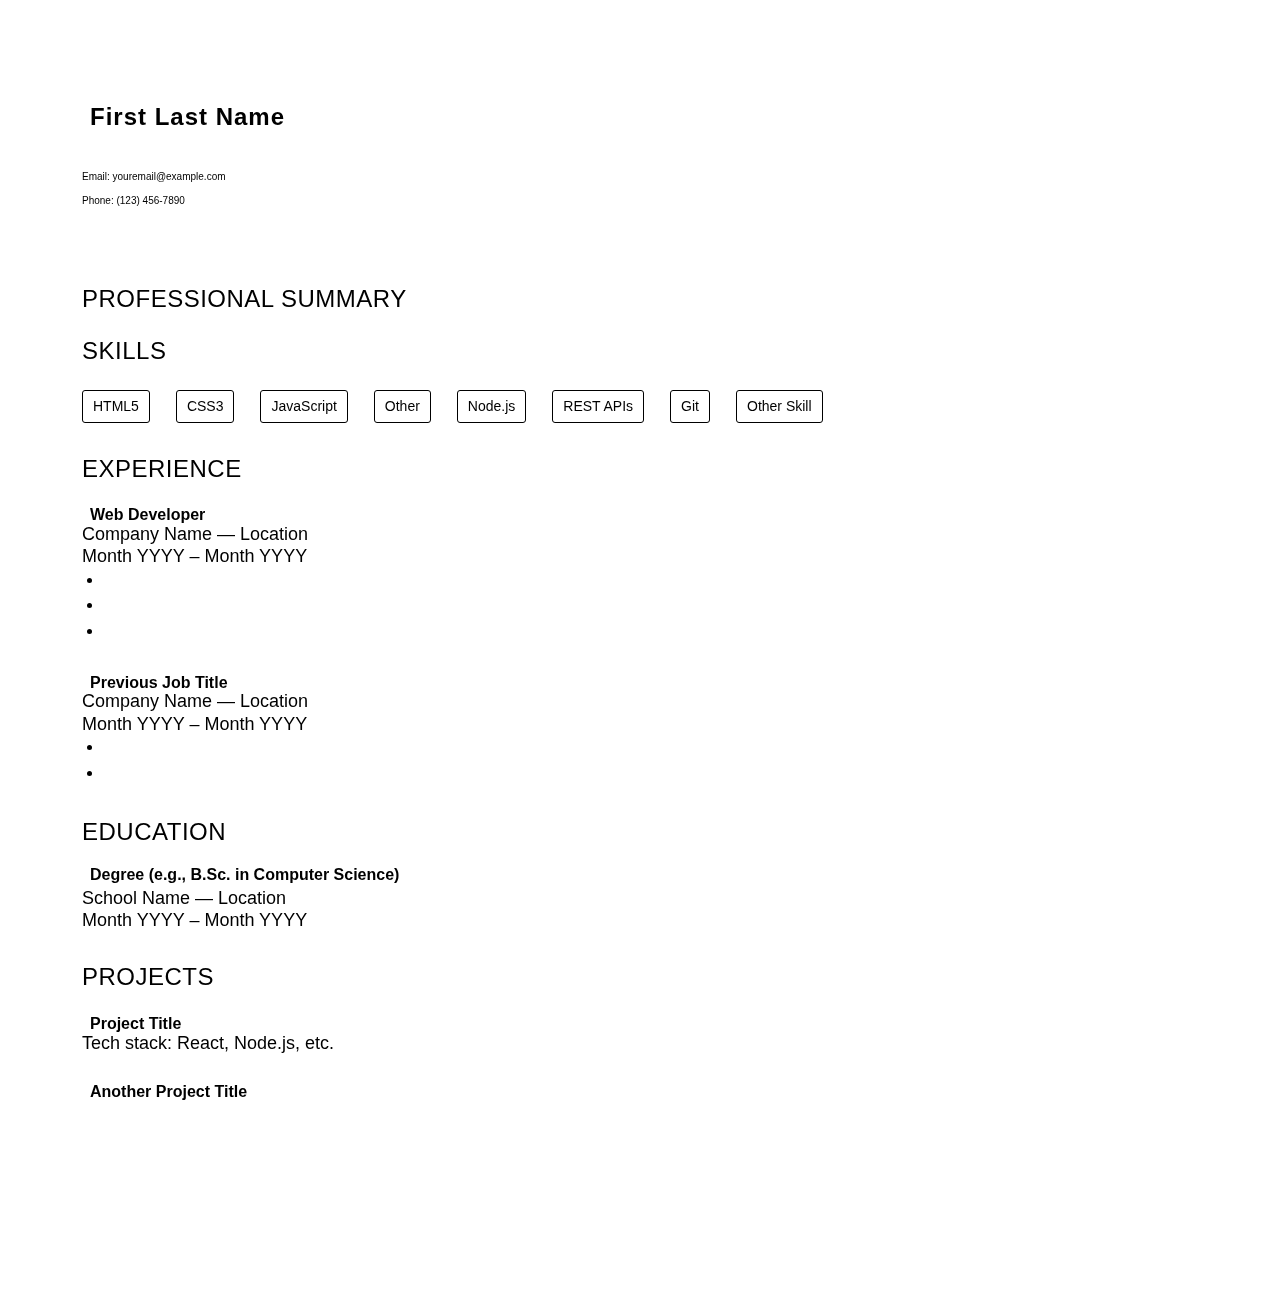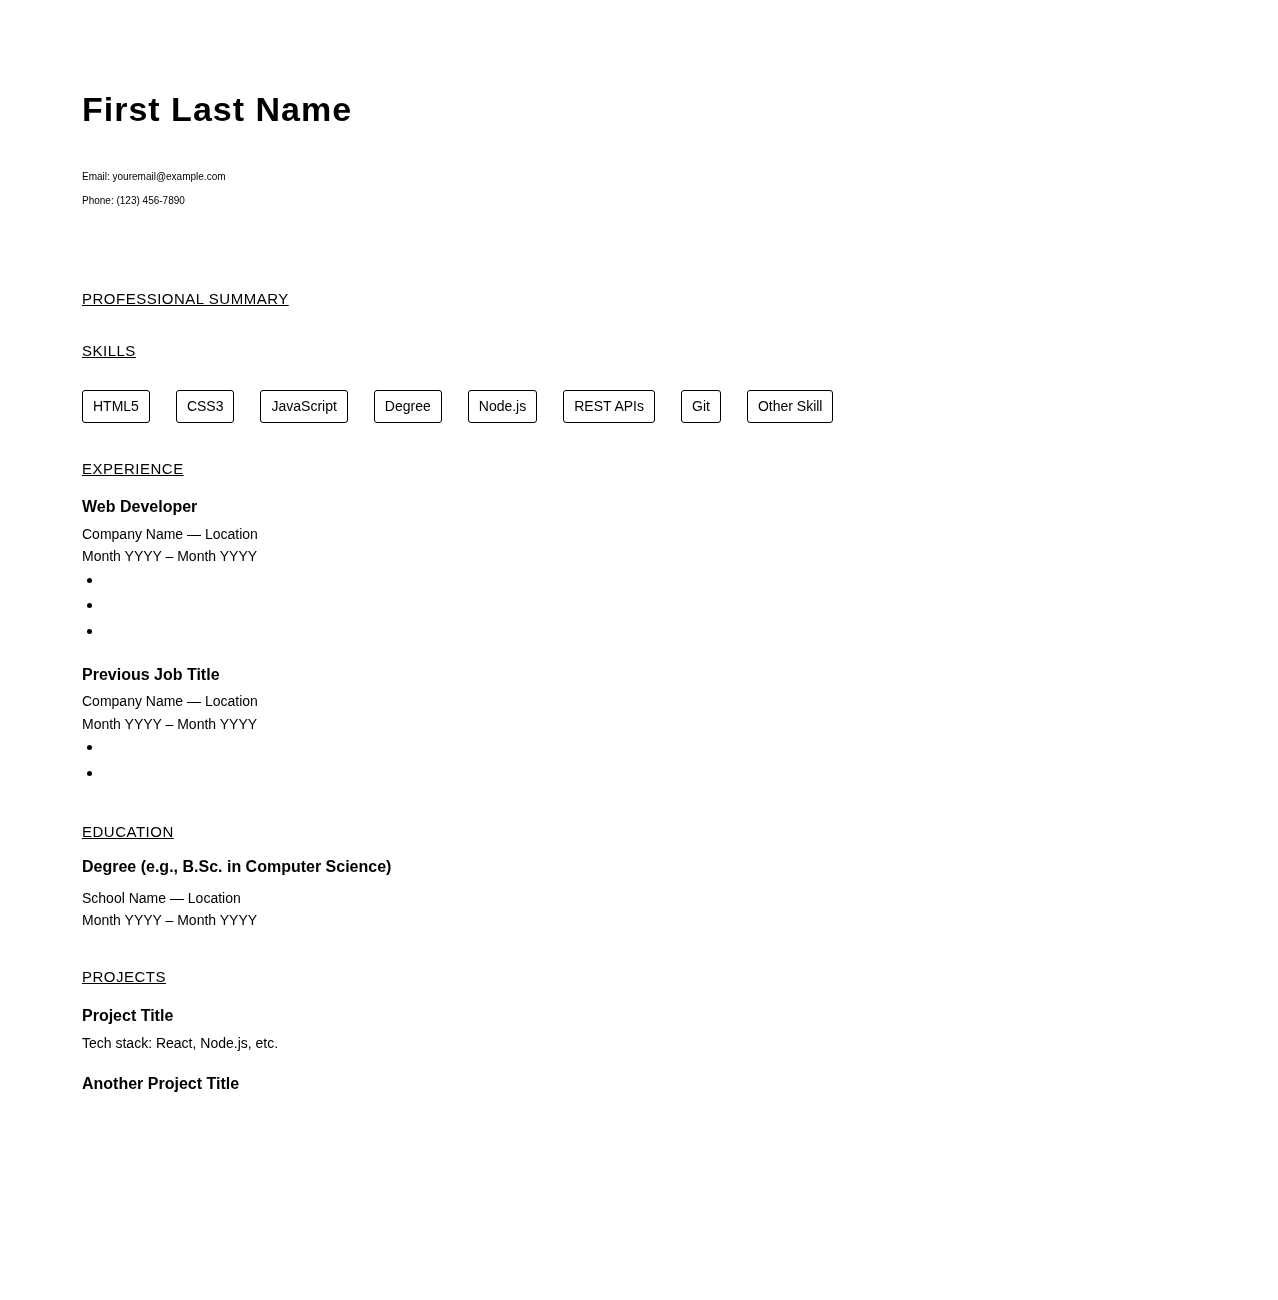--- a/index.html
+++ b/index.html
@@ -5,41 +5,41 @@
     html, body { margin: 0; padding: 0; background: #ffffff; }
     body {
       font-family: "Liberation Sans", sans-serif;
       color: #000;
       width: 1278px;
       height: 1300px;
       position: relative;
     }
     .page { position: absolute; left: 82px; top: 0; width: 1100px; }
     h1 {
-      position: absolute; top: 89px; left: 0; margin: 0;
-      font-size: 34px; font-weight: bold; letter-spacing: 1px;
+      position: absolute; top: 89px; left: 0; margin: 8px;
+      font-size: 24px; font-weight: bold; letter-spacing: 1px;
       line-height: 40px; white-space: nowrap;
     }
     .contact { position: absolute; top: 165px; left: 0; font-size: 10px; line-height: 24px; }
     .contact div { white-space: nowrap; }
     .section-title {
-      position: absolute; left: 0; margin: 0; font-size: 15px; font-weight: normal;
-      letter-spacing: 0.5px; line-height: 22px; white-space: nowrap; text-decoration: underline;
+      position: absolute; left: 0; margin: 0; font-size: 24px; font-weight: normal;
+      letter-spacing: 0.5px; line-height: 22px; white-space: nowrap;
     }
     .skills { position: absolute; top: 390px; left: 0; display: flex; gap: 26px; }
     .skill {
       border: 1px solid #000; border-radius: 3px;
       font-size: 14px; line-height: 16px; padding: 7px 10px 8px 10px;
       height: 16px; white-space: nowrap;
     }
     .item-title {
-      position: absolute; left: 0; margin: 0; font-size: 16px; font-weight: bold;
+      position: absolute; left: 0; margin: 8px; font-size: 16px; font-weight: bold;
       line-height: 20px; white-space: nowrap;
     }
-    .meta { position: absolute; left: 0; font-size: 14px; line-height: 22px; white-space: nowrap; }
+    .meta { position: absolute; left: 0; font-size: 18px; line-height: 22px; white-space: nowrap; }
     .bullet {
       position: absolute; left: 5px; width: 5px; height: 5px; border-radius: 50%; background: #000;
     }
   </style>
 </head>
 <body>
 
 <div class="page">
 
   <h1>First Last Name</h1>
@@ -50,21 +50,21 @@
   </div>
 
   <h2 class="section-title" style="top:288px">PROFESSIONAL SUMMARY</h2>
 
   <h2 class="section-title" style="top:340px">SKILLS</h2>
 
   <div class="skills">
     <span class="skill">HTML5</span>
     <span class="skill">CSS3</span>
     <span class="skill">JavaScript</span>
-    <span class="skill">Degree</span>
+    <span class="skill">Other</span>
     <span class="skill">Node.js</span>
     <span class="skill">REST APIs</span>
     <span class="skill">Git</span>
     <span class="skill">Other Skill</span>
   </div>
 
   <h2 class="section-title" style="top:458px">EXPERIENCE</h2>
 
   <h3 class="item-title" style="top:497px">Web Developer</h3>
   <div class="meta" style="top:523px">Company Name — Location</div>

